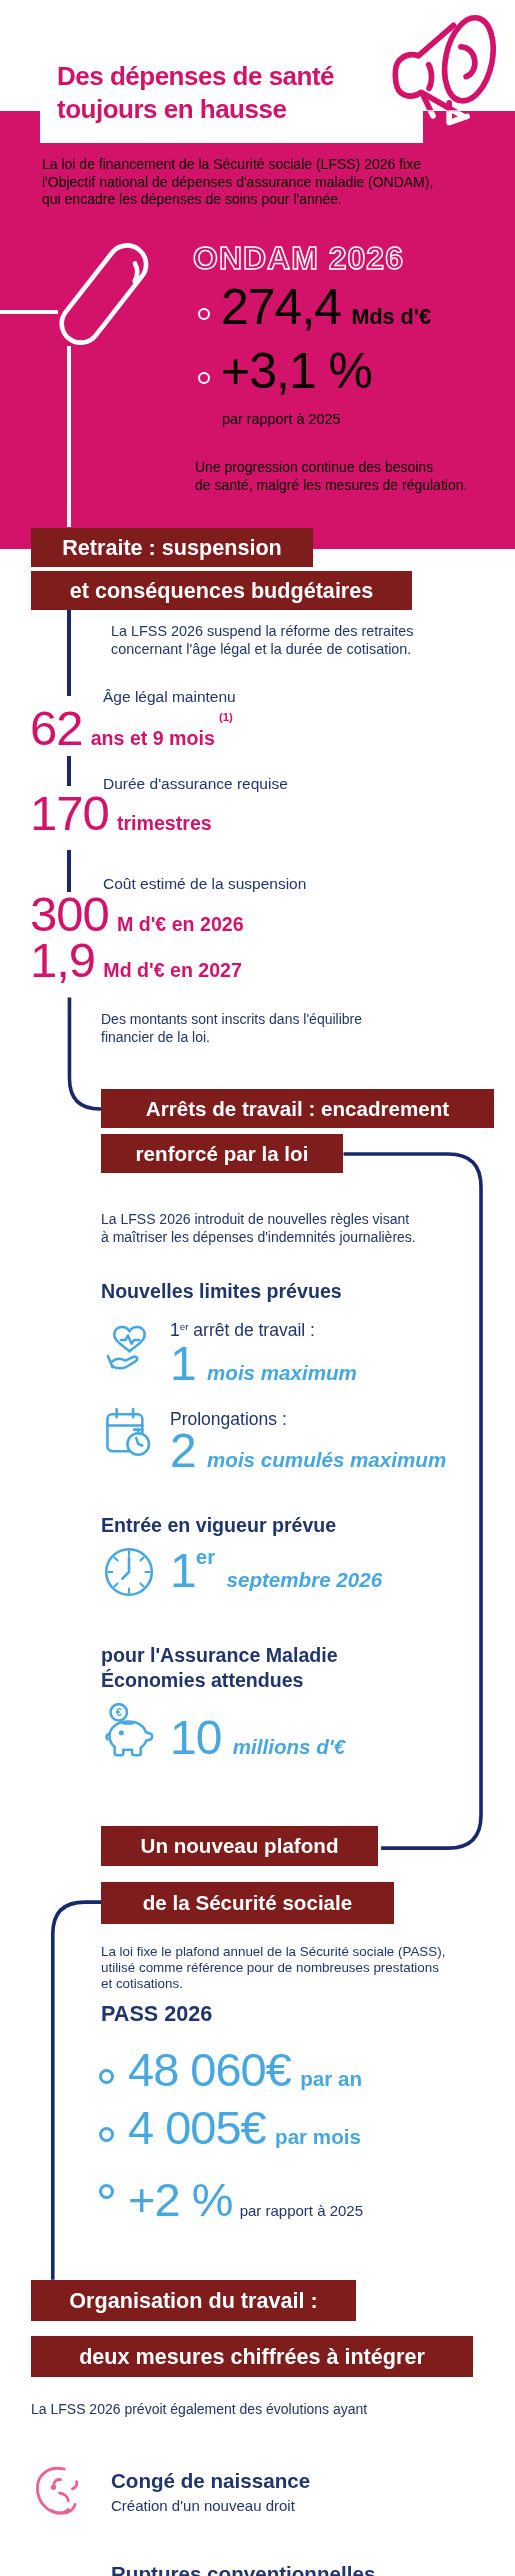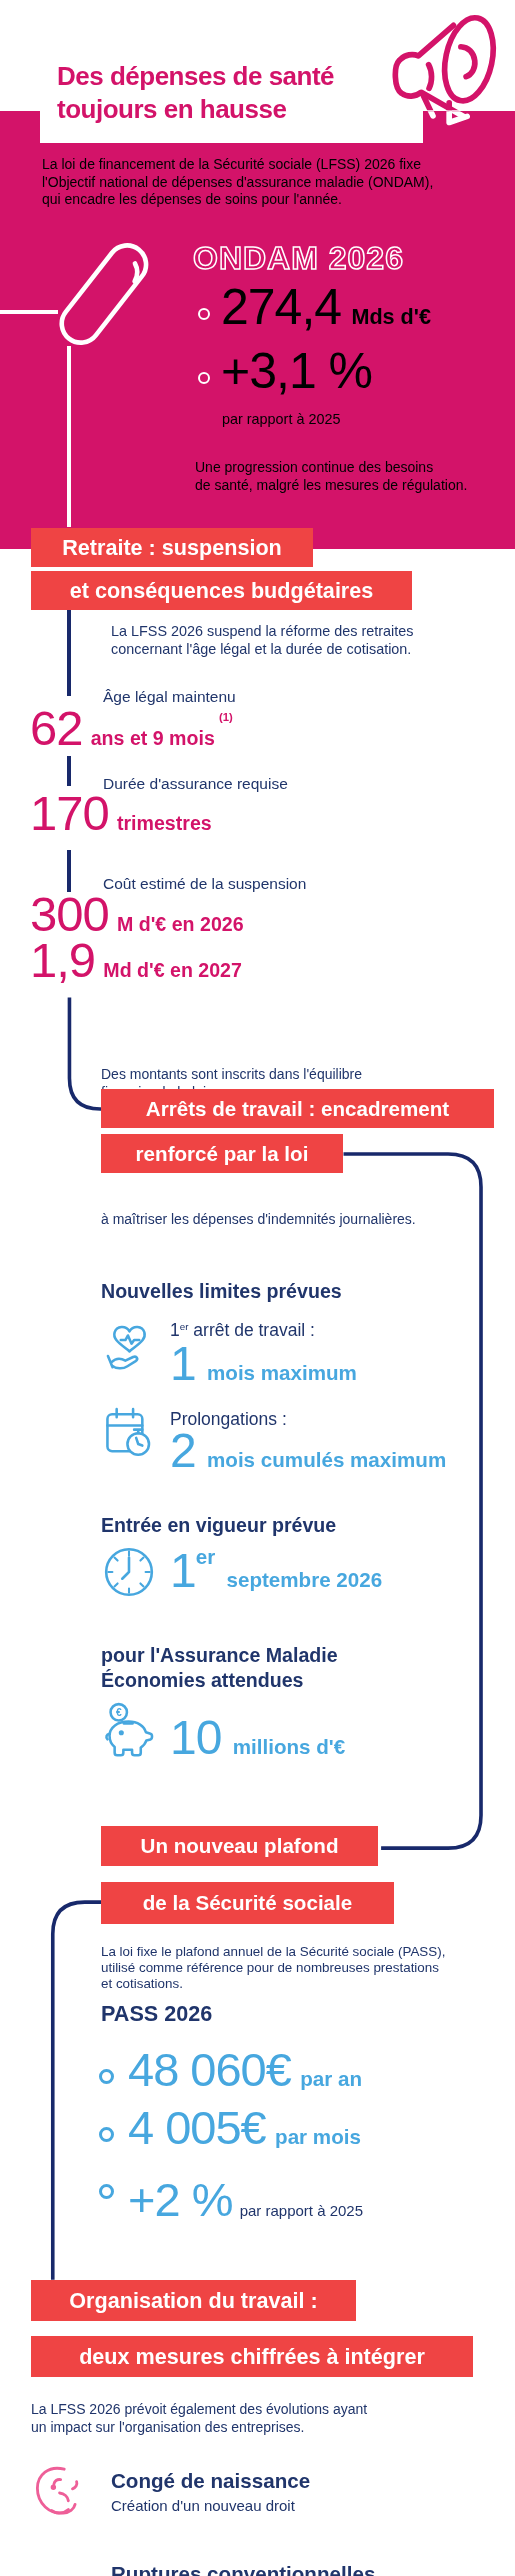--- a/index.html
+++ b/index.html
@@ -5,21 +5,21 @@
   html,body{margin:0;padding:0;background:#ffffff;}
   .page{position:relative;width:515px;height:2891px;background:#ffffff;overflow:hidden;
         font-family:"Liberation Sans", sans-serif;}
   .abs{position:absolute;}
   .nw{white-space:nowrap;}
 
   
   .pink-bg{background:#d31369;}
   .pink-t{color:#d31369;}
   .rose-t{color:#ee5f98;}
-  .navy-bg{background:#ef4444;}
+  .navy-bg{background:#7f1d1d;}
   .navy-t{color:#20356b;}
   .blue-t{color:#47a7df;}
   .white-t{color:#000000;}
 
   .page-title{font-size:26px;line-height:33px;font-weight:bold;letter-spacing:-0.5px;}
   .intro{font-size:14px;line-height:17.5px;font-weight:normal;}
   .banner{display:flex;align-items:center;justify-content:center;color:#ffffff;
           font-weight:bold;white-space:nowrap;}
   .banner.s1{font-size:21.6px;}
   .banner.s2{font-size:20.6px;}
@@ -31,21 +31,21 @@
   .num-row .big{font-weight:normal;letter-spacing:-1px;}
   .num-row .unit{font-weight:bold;letter-spacing:0;}
   .num-row sup{font-weight:bold;}
 
   .ondam-num .big{font-size:50px;}
   .ondam-num .unit{font-size:21.6px;margin-left:10.3px;}
   .pink-num .big{font-size:49px;}
   .pink-num .unit{font-size:19.6px;margin-left:8.2px;}
   .pink-num sup{font-size:11.3px;vertical-align:24px;}
   .blue-num .big{font-size:48px;}
-  .blue-num .unit{font-size:20.6px;margin-left:11.3px;}
+  .blue-num .unit{font-size:20.6px;margin-left:11.3px;font-style:italic;}
   .blue-num sup{font-size:20.6px;vertical-align:23px;letter-spacing:0;}
   .pass-num .big{font-size:47px;}
   .pass-num .unit{font-size:20.6px;margin-left:9.3px;}
   .pass-num .note{font-size:15px;font-weight:normal;margin-left:7.2px;}
 
   .label30{font-size:15.5px;}
   .label34{font-size:17.5px;}
   .label34 sup{font-size:9.8px;vertical-align:6.2px;}
   .h38{font-size:19.6px;font-weight:bold;line-height:25px;}
   .h42{font-size:21.6px;font-weight:bold;}
@@ -160,41 +160,42 @@
   <div class="abs vline-n" style="left:67px;top:850px;height:42px;"></div>
 
   <div class="abs label30 navy-t nw" style="left:103px;top:875px;">Coût estimé de la suspension</div>
   <div class="abs num-row pink-num pink-t" style="left:30px;top:890px;">
     <span class="big">300</span><span class="unit">M d'€ en 2026</span>
   </div>
   <div class="abs num-row pink-num pink-t" style="left:30px;top:936px;">
     <span class="big">1,9</span><span class="unit">Md d'€ en 2027</span>
   </div>
 
-  <div class="abs t27 navy-t" style="left:101px;top:1066px;">
+  <div class="abs t27 navy-t" style="left:101px;top:1011px;">
     <div>Des montants sont inscrits dans l'équilibre</div>
     <div>financier de la loi.</div>
   </div>
 
   <svg class="abs" style="left:52px;top:992px;" width="77" height="124" viewBox="100 1925 150 240" fill="none" stroke="#18296b" stroke-width="7">
     <path d="M134 1935 V2092 Q134 2152 194 2152 H250"></path>
   </svg>
 
   <svg class="abs" style="left:309px;top:1133px;" width="206" height="732" viewBox="600 2200 400 1420" fill="none" stroke="#18296b" stroke-width="7">
     <path d="M667 2240 H870 Q934 2240 934 2304 V3524 Q934 3588 870 3588 H740"></path>
   </svg>
 
   <div class="abs banner s2 navy-bg" style="left:101px;top:1089px;width:393px;height:39px;">
     <span>Arrêts de travail : encadrement</span>
   </div>
   <div class="abs banner s2 navy-bg" style="left:101px;top:1134px;width:242px;height:39px;">
     <span>renforcé par la loi</span>
   </div>
 
   <div class="abs t27 navy-t" style="left:101px;top:1211px;">
+    <div>La LFSS 2026 introduit de nouvelles règles visant</div>
     <div>à maîtriser les dépenses d'indemnités journalières.</div>
   </div>
 
   <div class="abs h38 navy-t nw" style="left:101px;top:1279px;">Nouvelles limites prévues</div>
 
   <svg class="abs blue-t" style="left:101px;top:1317px;" width="57" height="59" viewBox="0 0 110 115" fill="none" stroke="currentColor" stroke-width="5" stroke-linecap="round" stroke-linejoin="round">
     <path d="M55 28 c-7 -12 -25 -11 -29 2 c-4 13 9 21 29 37 c20 -16 33 -24 29 -37 c-4 -13 -22 -14 -29 -2 Z"></path>
     <path d="M38 45 h9 l5 -9 7 16 5 -7 h10"></path>
     <path d="M20 88 c8 -8 18 -8 27 -3 l15 -7 c7 -3 11 4 5 8 l-16 10 c-9 6 -22 5 -30 -1"></path>
     <path d="M13 76 l9 22"></path>
@@ -285,21 +286,20 @@
 
   <div class="abs banner s1 navy-bg" style="left:31px;top:2280px;width:325px;height:41px;">
     <span>Organisation du travail :</span>
   </div>
   <div class="abs banner s1 navy-bg" style="left:31px;top:2336px;width:442px;height:41px;">
     <span>deux mesures chiffrées à intégrer</span>
   </div>
 
   <div class="abs t27 navy-t" style="left:31px;top:2401px;">
     <div>La LFSS 2026 prévoit également des évolutions ayant</div>
-    <div>un impact sur l'organisation des entreprises.</div>
   </div>
 
   <svg class="abs rose-t" style="left:28px;top:2462px;" width="58" height="63" viewBox="0 0 112 122" fill="none" stroke="currentColor" stroke-width="5.5" stroke-linecap="round" stroke-linejoin="round">
     <path d="M70 14 c-30 -8 -52 11 -52 37 c0 30 24 50 50 48 c12 -1 21 -8 23 -17"></path>
     <path d="M63 34 c-7 -1 -12 3 -13 9"></path>
     <circle cx="49" cy="49" r="2.5" fill="currentColor"></circle>
     <path d="M61 60 c9 1 16 7 17 15"></path>
     <path d="M78 92 c-9 8 -23 9 -32 2"></path>
     <path d="M86 52 c6 -2 10 -8 8 -14"></path>
   </svg>

